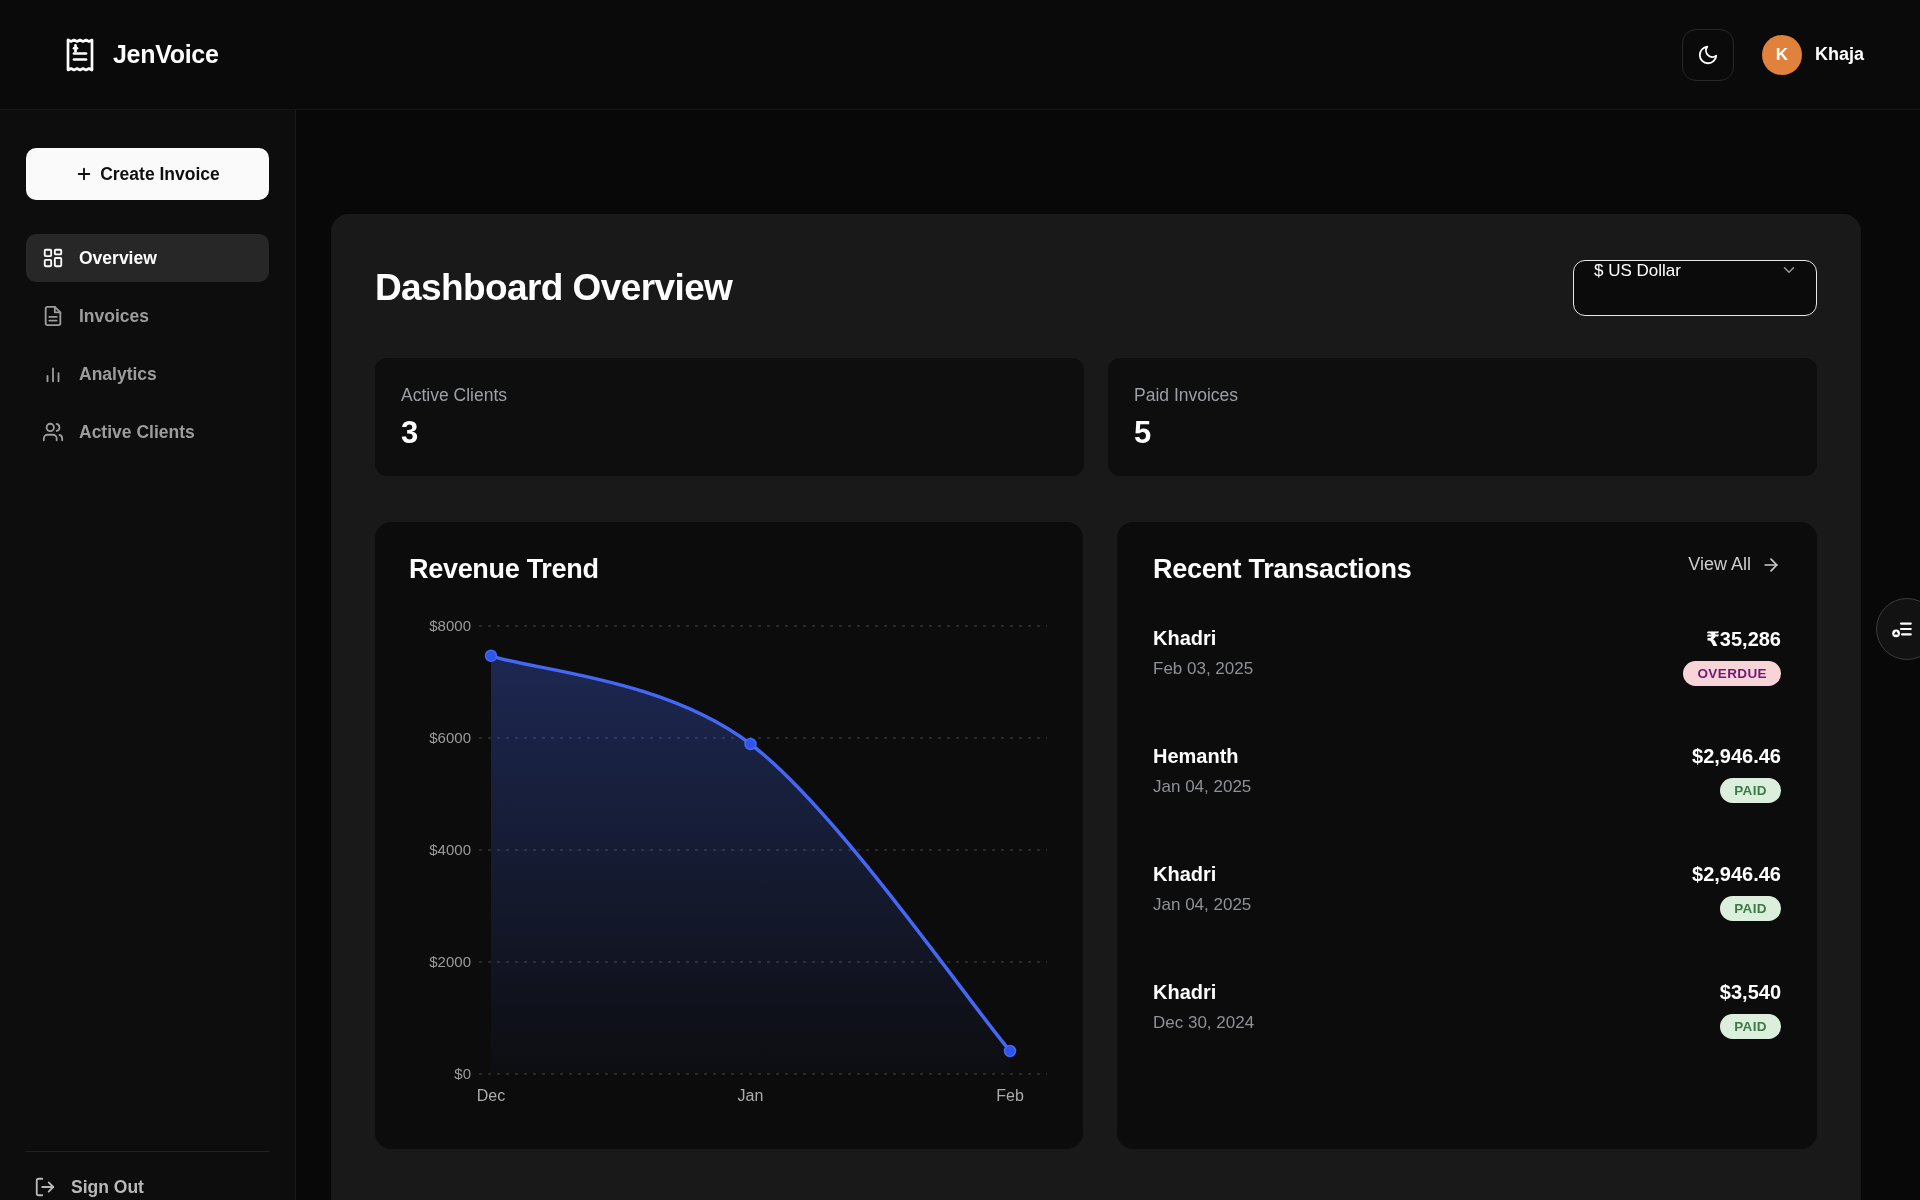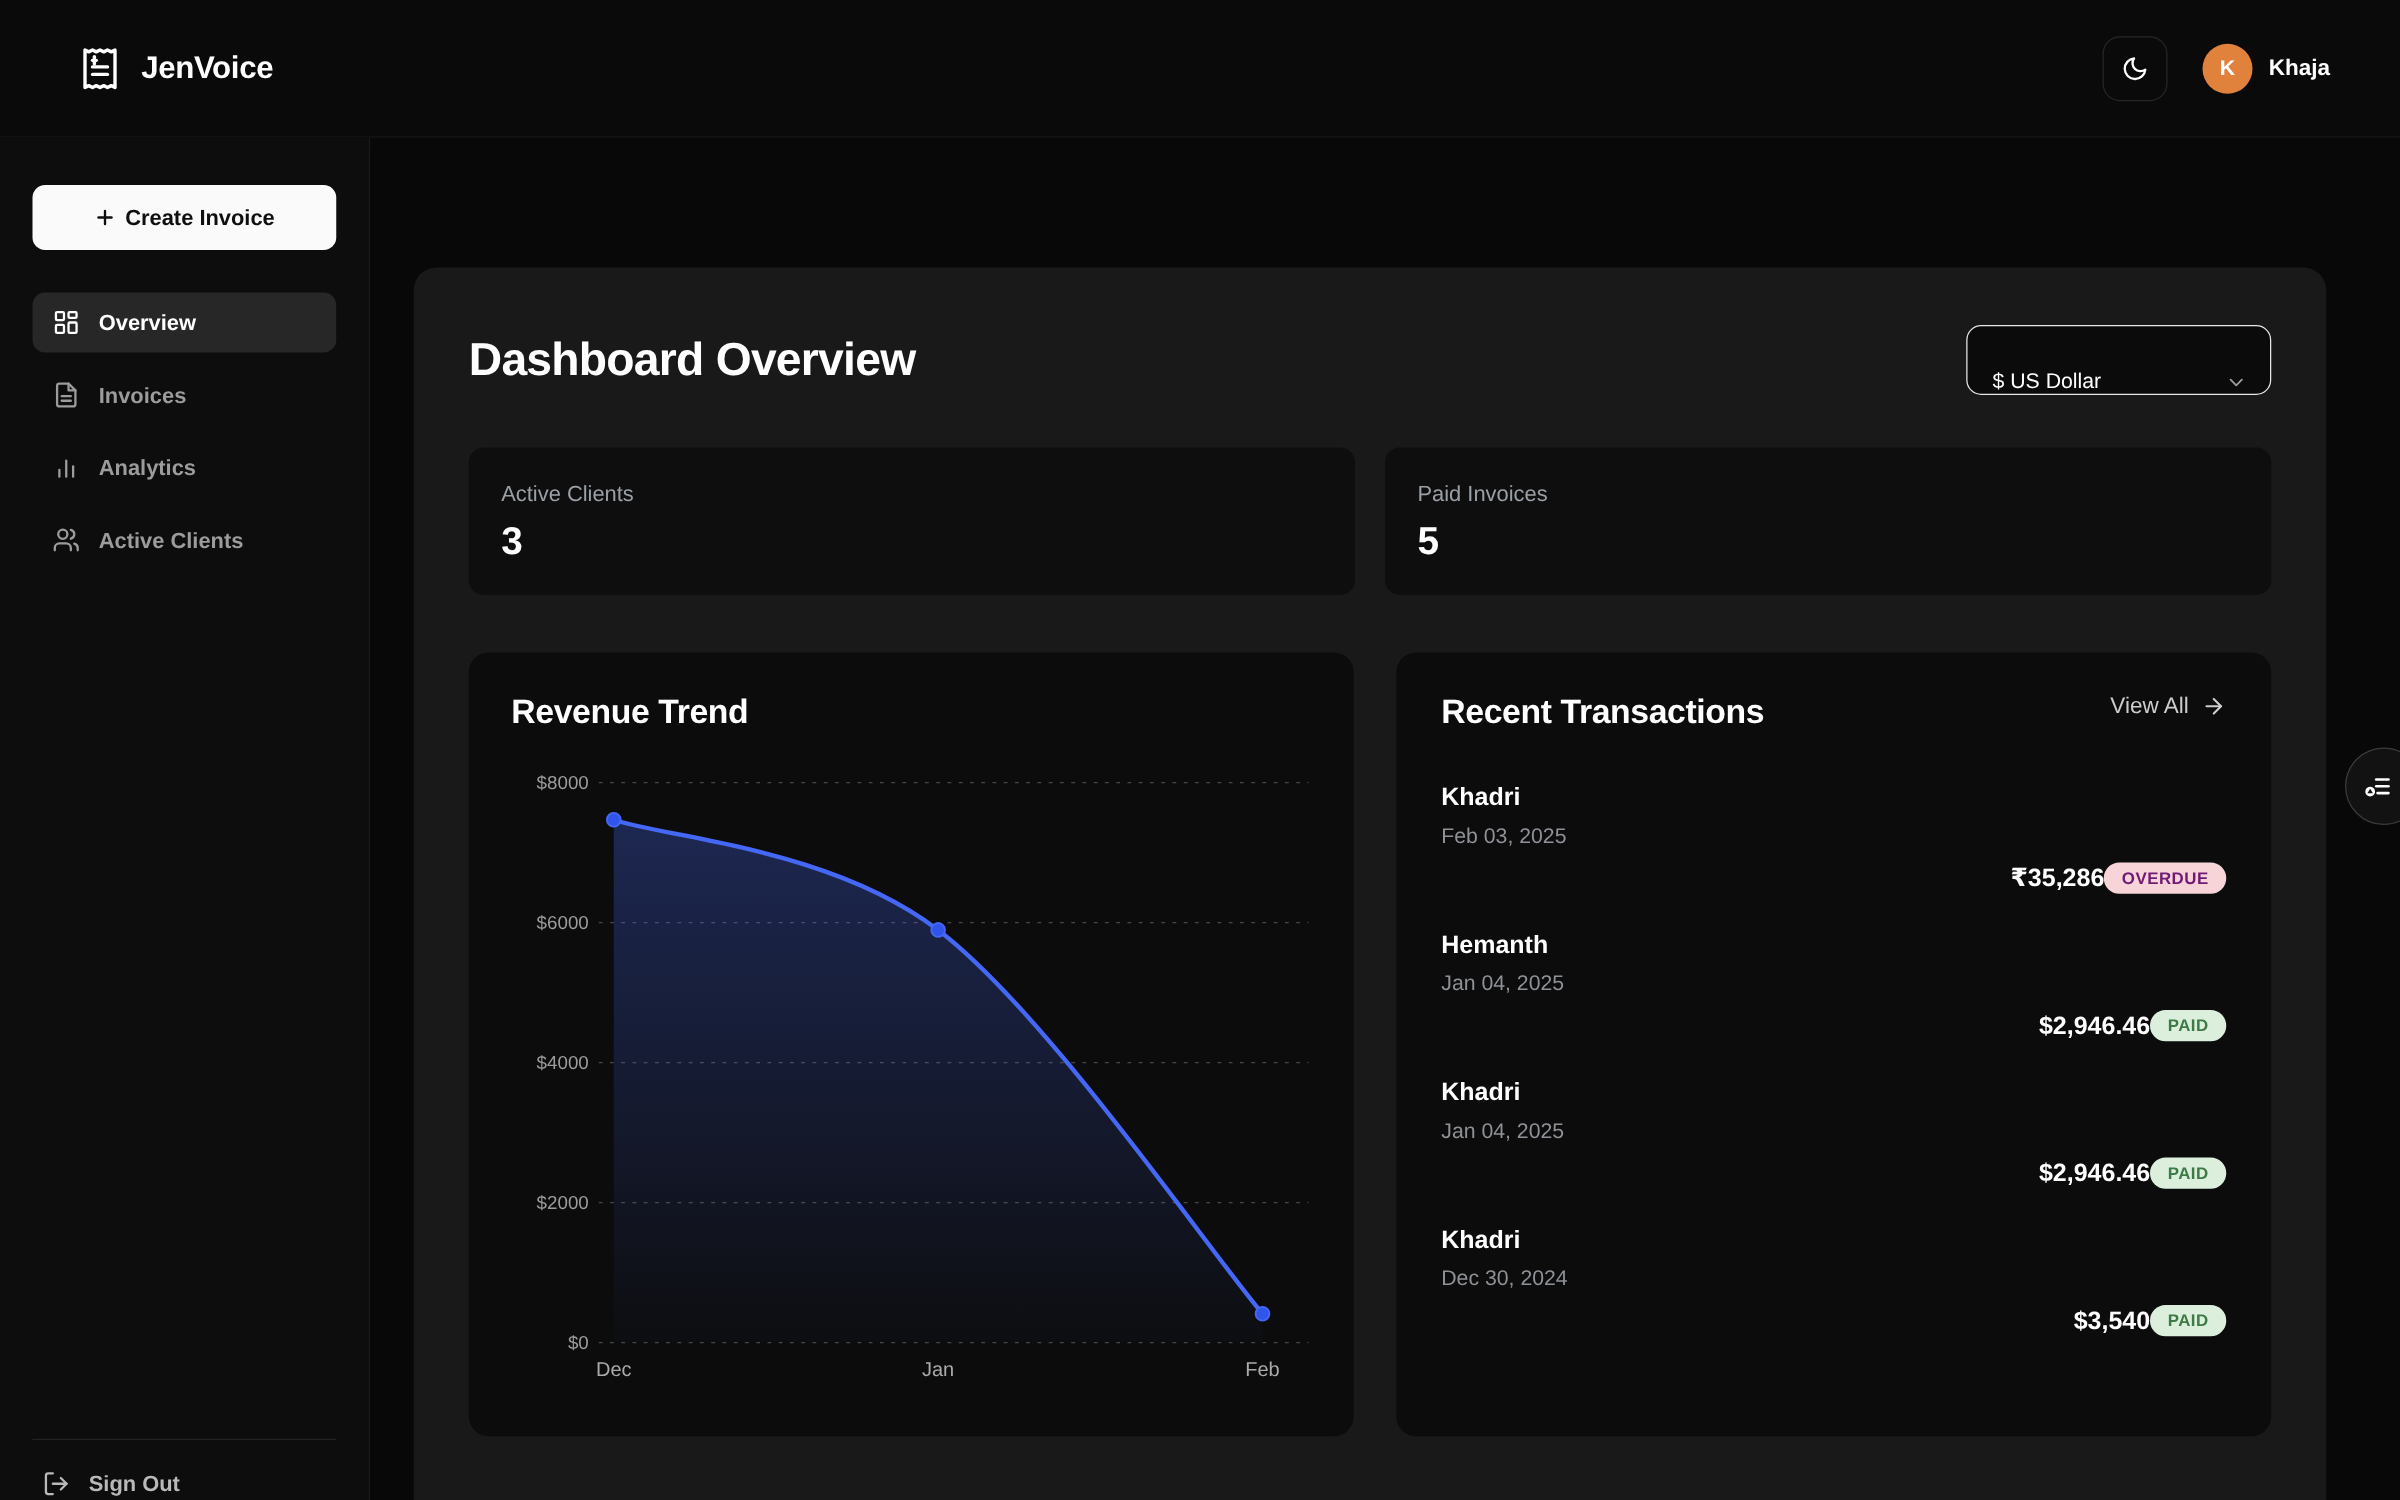--- a/index.html
+++ b/index.html
@@ -56,21 +56,21 @@
 
   
   .main {
     flex:1; margin:104px 59px 0 35px; background:#191919; border-radius:18px;
     padding:46px 44px; height:1010px;
   }
   .title-row { display:flex; align-items:center; justify-content:space-between; }
   .page-title { font-size:37px; font-weight:800; letter-spacing:-0.6px; }
   .currency-select {
     min-width:244px; height:56px; padding:0 18px 0 20px; border:1.5px solid #e8e8e8; border-radius:12px;
-    background:#0b0b0b; display:flex; align-items:flex-end; justify-content:space-between; gap:30px;
+    background:#0b0b0b; display:flex; align-items:flex-start; justify-content:space-between; gap:30px;
     font-size:17px; cursor:pointer;
   }
   .currency-select svg { width:18px; height:18px; color:#9b9b9b; }
 
   .stats-row { display:flex; gap:24px; margin-top:42px; }
   .stat-card { flex:1; background:#0e0e0e; border-radius:12px; padding:27px 26px; height:118px; }
   .stat-label { color:#9aa0a6; font-size:17.5px; }
   .stat-value { font-size:31px; font-weight:800; margin-top:9px; letter-spacing:-0.3px; }
 
   .panels-row { display:flex; gap:34px; margin-top:46px; }
@@ -83,21 +83,21 @@
 
   .txn-card { flex:1; background:#0c0c0c; border-radius:16px; padding:32px 36px; height:627px; }
   .txn-header { display:flex; align-items:flex-start; justify-content:space-between; }
   .txn-title { font-size:27px; font-weight:700; letter-spacing:-0.3px; }
   .view-all { display:flex; align-items:center; gap:10px; color:#cdcdcd; font-size:18px; cursor:pointer; }
   .view-all svg { width:20px; height:20px; }
   .txn-list { margin-top:42px; display:flex; flex-direction:column; gap:30px; }
   .txn-row { display:flex; justify-content:space-between; min-height:88px; }
   .txn-name { font-size:20px; font-weight:700; }
   .txn-date { color:#8e9196; font-size:17px; margin-top:9px; }
-  .txn-right { display:flex; flex-direction:row; align-items:flex-end; }
+  .txn-right { display:flex; flex-direction:column; align-items:flex-end; }
   .txn-amount { font-size:20px; font-weight:700; }
   .txn-badge { display:inline-block; margin-top:10px; padding:5px 14px; border-radius:999px; font-size:13.5px; font-weight:700; letter-spacing:0.4px; }
   .badge-paid { background:#dcefdd; color:#3c7a46; }
   .badge-overdue { background:#f7d4d8; color:#701a75; }
 
   .panel-fab {
     position:absolute; top:598px; right:-18px; width:62px; height:62px; border-radius:50%;
     background:#121212; border:1px solid #3c3c3c; display:flex; align-items:center; justify-content:center;
     color:#fff; cursor:pointer;
   }

